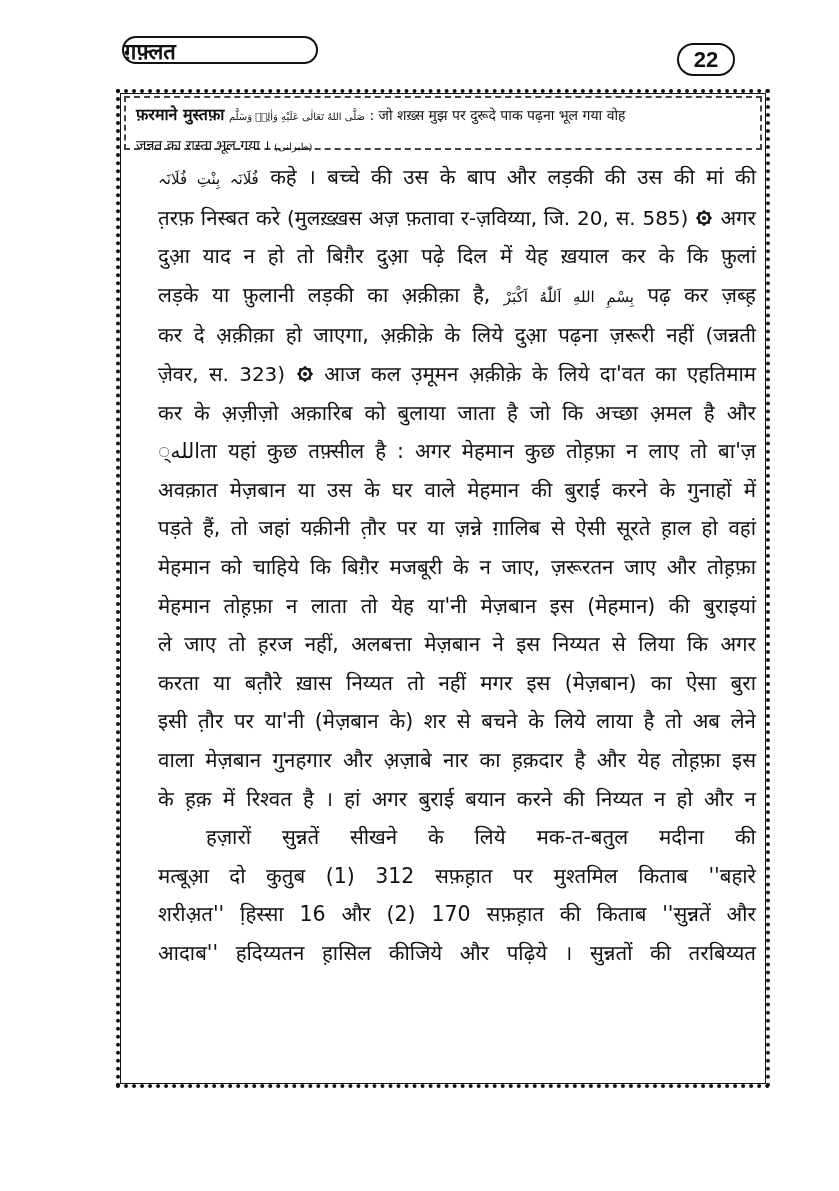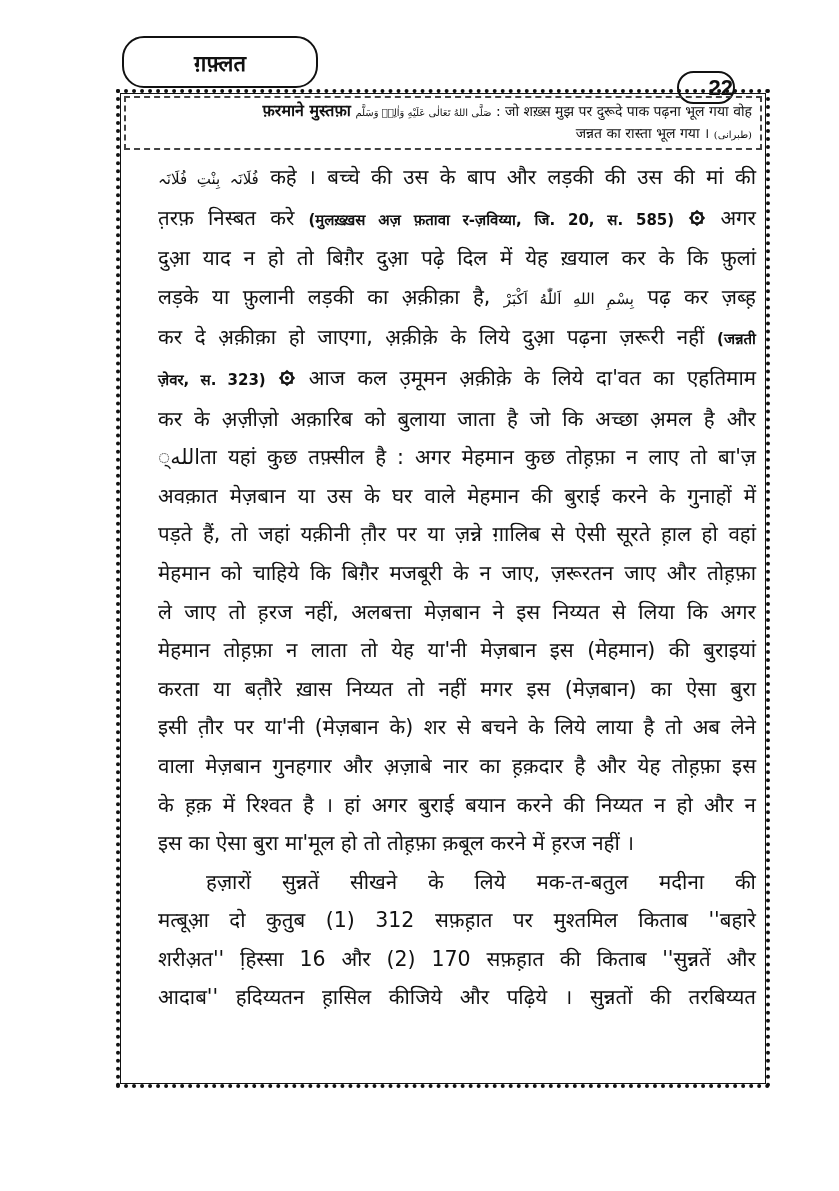--- a/index.html
+++ b/index.html
@@ -1,40 +1,40 @@
 <!DOCTYPE html>
 <html><head>
 <meta charset="utf-8">
 <style>
   html, body { margin:0; padding:0; background:#ffffff; }
   body { width:839px; height:1191px; position:relative; overflow:hidden;
          font-family:"DejaVu Sans", sans-serif; color:#111; }
-  .title-pill { position:absolute; left:122px; top:36px; width:196px; height:52px;
+  .title-pill { position:absolute; left:122px; top:36px; width:196px; height:28px;
                 border:2.5px solid #111; border-radius:22px; box-sizing:border-box;
-                display:flex; align-items:center; justify-content:center;
+                display:flex; align-items:center; 
                 font-size:22px; font-weight:bold; }
   .page-pill { position:absolute; left:677px; top:43px; width:58px; height:33px;
                border:2.5px solid #111; border-radius:18px; box-sizing:border-box;
-               display:flex; align-items:center; justify-content:flex-end;
-               font-family:"Liberation Sans", sans-serif; font-size:22px; font-weight:bold;margin-top:28px; }
+               display:flex; align-items:center; justify-content:center;
+               font-family:"Liberation Sans", sans-serif; font-size:22px; font-weight:bold; }
   .frame { position:absolute; left:116px; top:89px; width:654px; height:999px;
            border:4px dotted #111; box-sizing:border-box; }
   .frame-inner { position:absolute; left:120px; top:93px; width:646px; height:991px;
                  border:1px solid #111; box-sizing:border-box; }
   .quote-box { position:absolute; left:124px; top:96px; width:638px; height:54px;
                border:2px dashed #444; box-sizing:border-box; padding:2px 8px 0 10px;
-               font-size:14px; line-height:21px;text-align:right; }
+               font-size:14px; line-height:29px; }
   .quote-box .lead { font-weight:bold; font-size:16px; }
   .quote-box .arabic { font-family:"DejaVu Serif", serif; font-size:10px; direction:rtl; unicode-bidi:isolate; }
   .body-text { position:absolute; left:130px; top:158px; width:626px;
                font-size:20.5px; line-height:38.6px; text-align:justify; }
   .line { display:block; white-space:nowrap; text-align-last:justify; text-align:justify;margin-left:28px; }
   .line.last { text-align-last:left; }
   .ar { font-family:"DejaVu Serif", serif; font-size:15px; direction:rtl; unicode-bidi:isolate; }
-  .small { font-size:15px;font-weight:bold; }
+  .small { font-size:20px; }
   b { font-weight:normal; }
   .orn { display:inline-block; width:18px; height:18px; vertical-align:-2px; }
   .indent { padding-left:48px; }
 </style>
 </head>
 <body>
 
 <div class="title-pill">
     <span>ग़फ़्लत</span>
   </div>
@@ -76,24 +76,23 @@
   <span class="line"><span>लड़के या फ़ुलानी लड़की का अ़क़ीक़ा है,</span> <span class="ar">بِسْمِ اللهِ اَللّٰهُ اَكْبَرْ</span> <span>पढ़ कर ज़ब्ह़</span></span>
   <span class="line"><span>कर दे</span> <b>अ़क़ीक़ा</b> <span>हो जाएगा, अ़क़ीक़े के लिये दुआ़ पढ़ना ज़रूरी नहीं</span> <span class="small">(जन्नती</span></span>
   <span class="line"><span class="small">ज़ेवर, स. 323)</span> <svg class="orn" viewBox="0 0 18 18">
         <use href="#orn"></use>
       </svg> <span>आज कल उ़मूमन अ़क़ीक़े के लिये दा'वत का एहतिमाम</span></span>
   <span class="line"><span>कर के अ़ज़ीज़ो अक़ारिब को बुलाया जाता है जो कि अच्छा अ़मल है और</span></span>
   <span class="line"><span>الله्ता यहां कुछ तफ़्सील है : अगर मेहमान कुछ तोह़फ़ा न लाए तो बा'ज़</span></span>
   <span class="line"><span>अवक़ात मेज़बान या उस के घर वाले मेहमान की बुराई करने के गुनाहों में</span></span>
   <span class="line"><span>पड़ते हैं, तो जहां यक़ीनी त़ौर पर या ज़न्ने ग़ालिब से ऐसी सूरते ह़ाल हो वहां</span></span>
   <span class="line"><span>मेहमान को चाहिये कि बिग़ैर मजबूरी के न जाए, ज़रूरतन जाए और तोह़फ़ा</span></span>
+  <span class="line"><span>मेहमान तोह़फ़ा न लाता तो येह या'नी मेज़बान इस (मेहमान) की बुराइयां</span></span>
   <span class="line"><span>ले जाए तो ह़रज नहीं, अलबत्ता मेज़बान ने इस निय्यत से लिया कि अगर</span></span>
-  <span class="line"><span>मेहमान तोह़फ़ा न लाता तो येह या'नी मेज़बान इस (मेहमान) की बुराइयां</span></span>
   <span class="line"><span>करता या बत़ौरे ख़ास निय्यत तो नहीं मगर इस (मेज़बान) का ऐसा बुरा</span></span>
   <span class="line"><span>इसी त़ौर पर या'नी (मेज़बान के) शर से बचने के लिये लाया है तो अब लेने</span></span>
   <span class="line"><span>वाला मेज़बान गुनहगार और अ़ज़ाबे नार का ह़क़दार है और येह तोह़फ़ा इस</span></span>
   <span class="line"><span>के ह़क़ में</span> <b>रिश्वत</b> <span>है । हां अगर बुराई बयान करने की निय्यत न हो और न</span></span>
-  <span class="line last"><span>इस का ऐसा बुरा मा'मूल हो तो तोह़फ़ा क़बूल करने में ह़रज नहीं ।</span></span>
   <span class="line indent"><b>हज़ारों सुन्नतें</b> <span>सीखने के लिये</span> <b>मक-त-बतुल मदीना</b> <span>की</span></span>
   <span class="line"><span>मत्बूआ़ दो कुतुब (1)</span> <b>312</b> <span>सफ़ह़ात पर मुश्तमिल किताब</span> <b>''बहारे</b></span>
   <span class="line"><b>शरीअ़त''</b> <span>हि़स्सा</span> <b>16</b> <span>और (2)</span> <b>170</b> <span>सफ़ह़ात की किताब</span> <b>''सुन्नतें और</b></span>
   <span class="line"><b>आदाब''</b> <span>हदिय्यतन ह़ासिल कीजिये और पढ़िये । सुन्नतों की तरबिय्यत</span></span>
 </div>
 
 </body></html>

